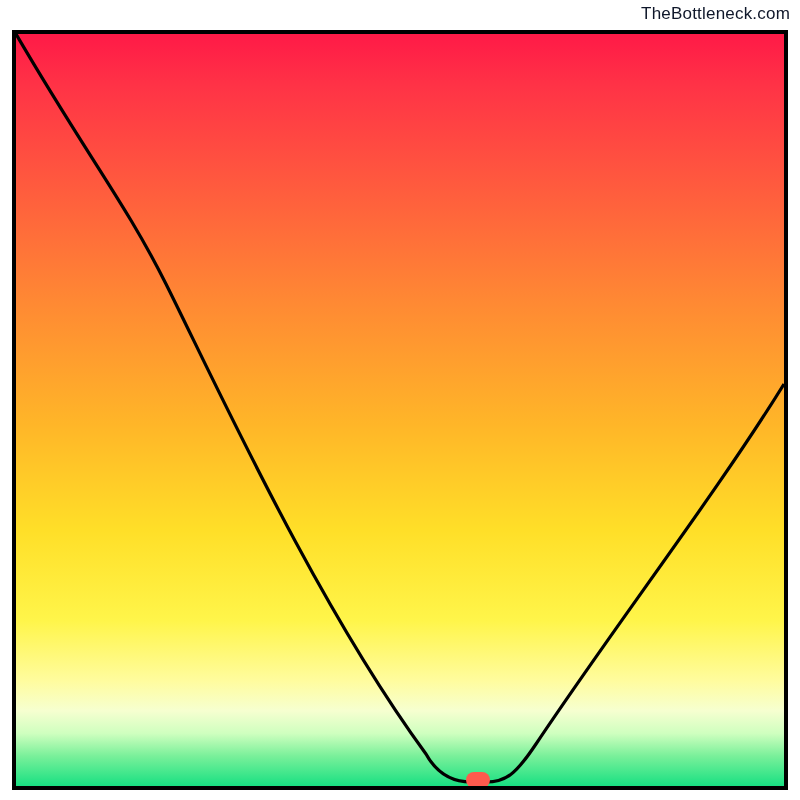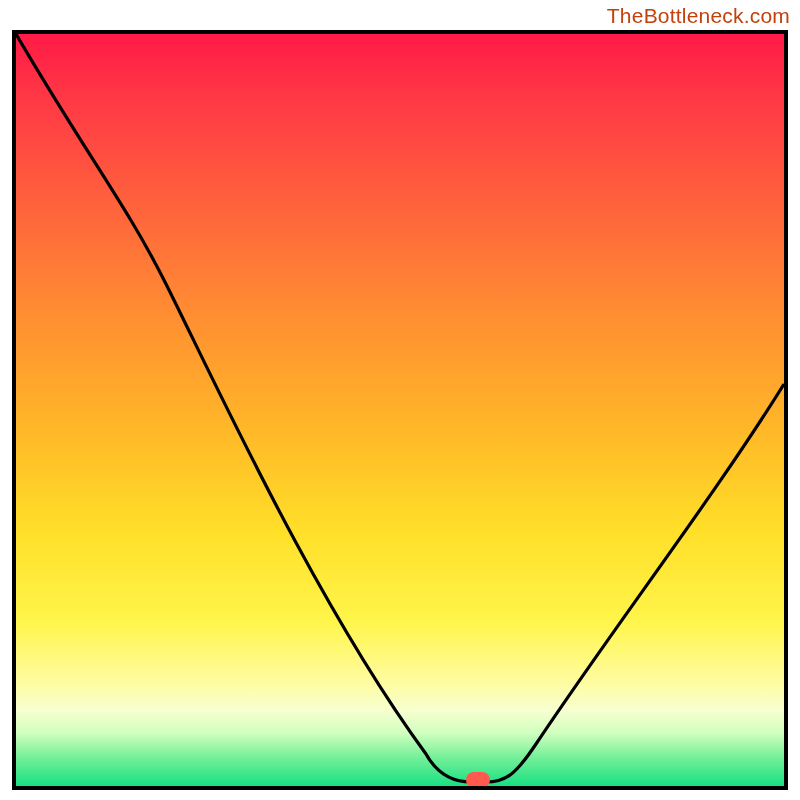--- a/index.html
+++ b/index.html
@@ -10,22 +10,22 @@
   }
   .wrap {
     width: 800px;
     height: 800px;
     position: relative;
   }
   .attrib {
     position: absolute;
     top: 4px;
     right: 10px;
-    font-size: 21px;
-    color: #c2410c;
+    font-size: 17px;
+    color: #0f172a;
     font-weight: 400;
     letter-spacing: 0.2px;
   }
   
   .frame {
     position: absolute;
     left: 12px;
     top: 30px;
     width: 776px;
     height: 760px;

